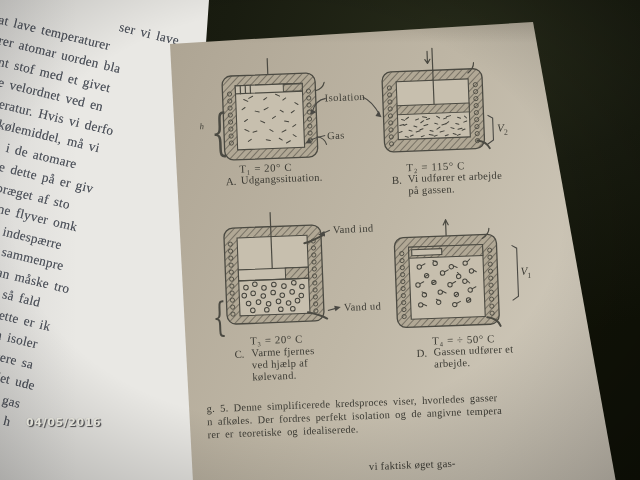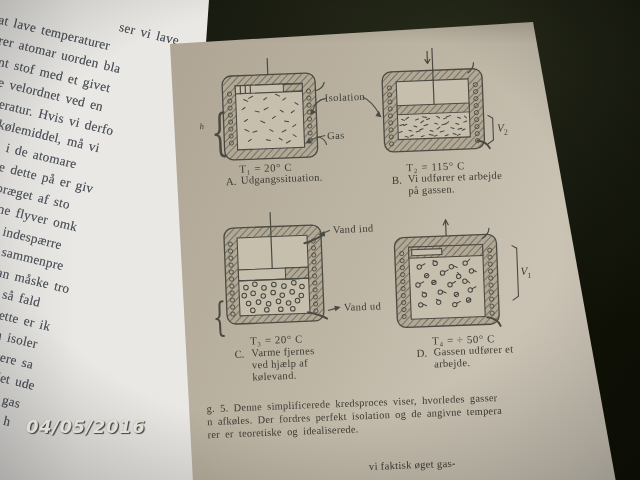--- a/index.html
+++ b/index.html
@@ -52,23 +52,23 @@
   .brace{position:absolute;color:#4b4a42;font-size:50px;line-height:48px;transform:scaleX(.55);font-family:"DejaVu Serif",serif;}
   .dtemp{position:absolute;font-size:10.8px;letter-spacing:.6px;white-space:nowrap;color:#3c3b34;}
   .dletter{position:absolute;font-size:10.8px;color:#3c3b34;}
   .dcap{position:absolute;font-size:10.6px;letter-spacing:.3px;white-space:nowrap;color:#3c3b34;}
 
   .caption{position:absolute;left:-12px;top:347px;width:358px;font-size:10.4px;
     line-height:13.2px;letter-spacing:.25px;word-spacing:2.4px;color:#3b3a33;white-space:nowrap;}
   .bottom-frag{position:absolute;left:148px;top:412px;font-size:10.6px;letter-spacing:.3px;color:#3b3a33;white-space:nowrap;}
 
   .timestamp{position:absolute;left:26px;top:416px;z-index:5;
-    font-family:"DejaVu Sans",sans-serif;font-weight:700;font-size:18px;letter-spacing:.6px;
+    font-family:"DejaVu Sans",sans-serif;font-weight:700;font-size:11px;letter-spacing:.6px;
     color:#e2e1d8;opacity:.93;
-    text-shadow:1.2px 1.2px 1px rgba(45,45,48,.95),-0.5px -0.5px 1px rgba(120,120,120,.4);font-style:italic;}
+    text-shadow:1.2px 1.2px 1px rgba(45,45,48,.95),-0.5px -0.5px 1px rgba(120,120,120,.4);}
 </style>
 </head>
 <body>
 
 <div id="photo">
 
   <svg style="position:absolute;width:0;height:0">
     <defs>
       <pattern id="hatch" width="5" height="5" patternUnits="userSpaceOnUse" patternTransform="rotate(45)">
         <rect width="5" height="5" fill="#b1a895"></rect>

